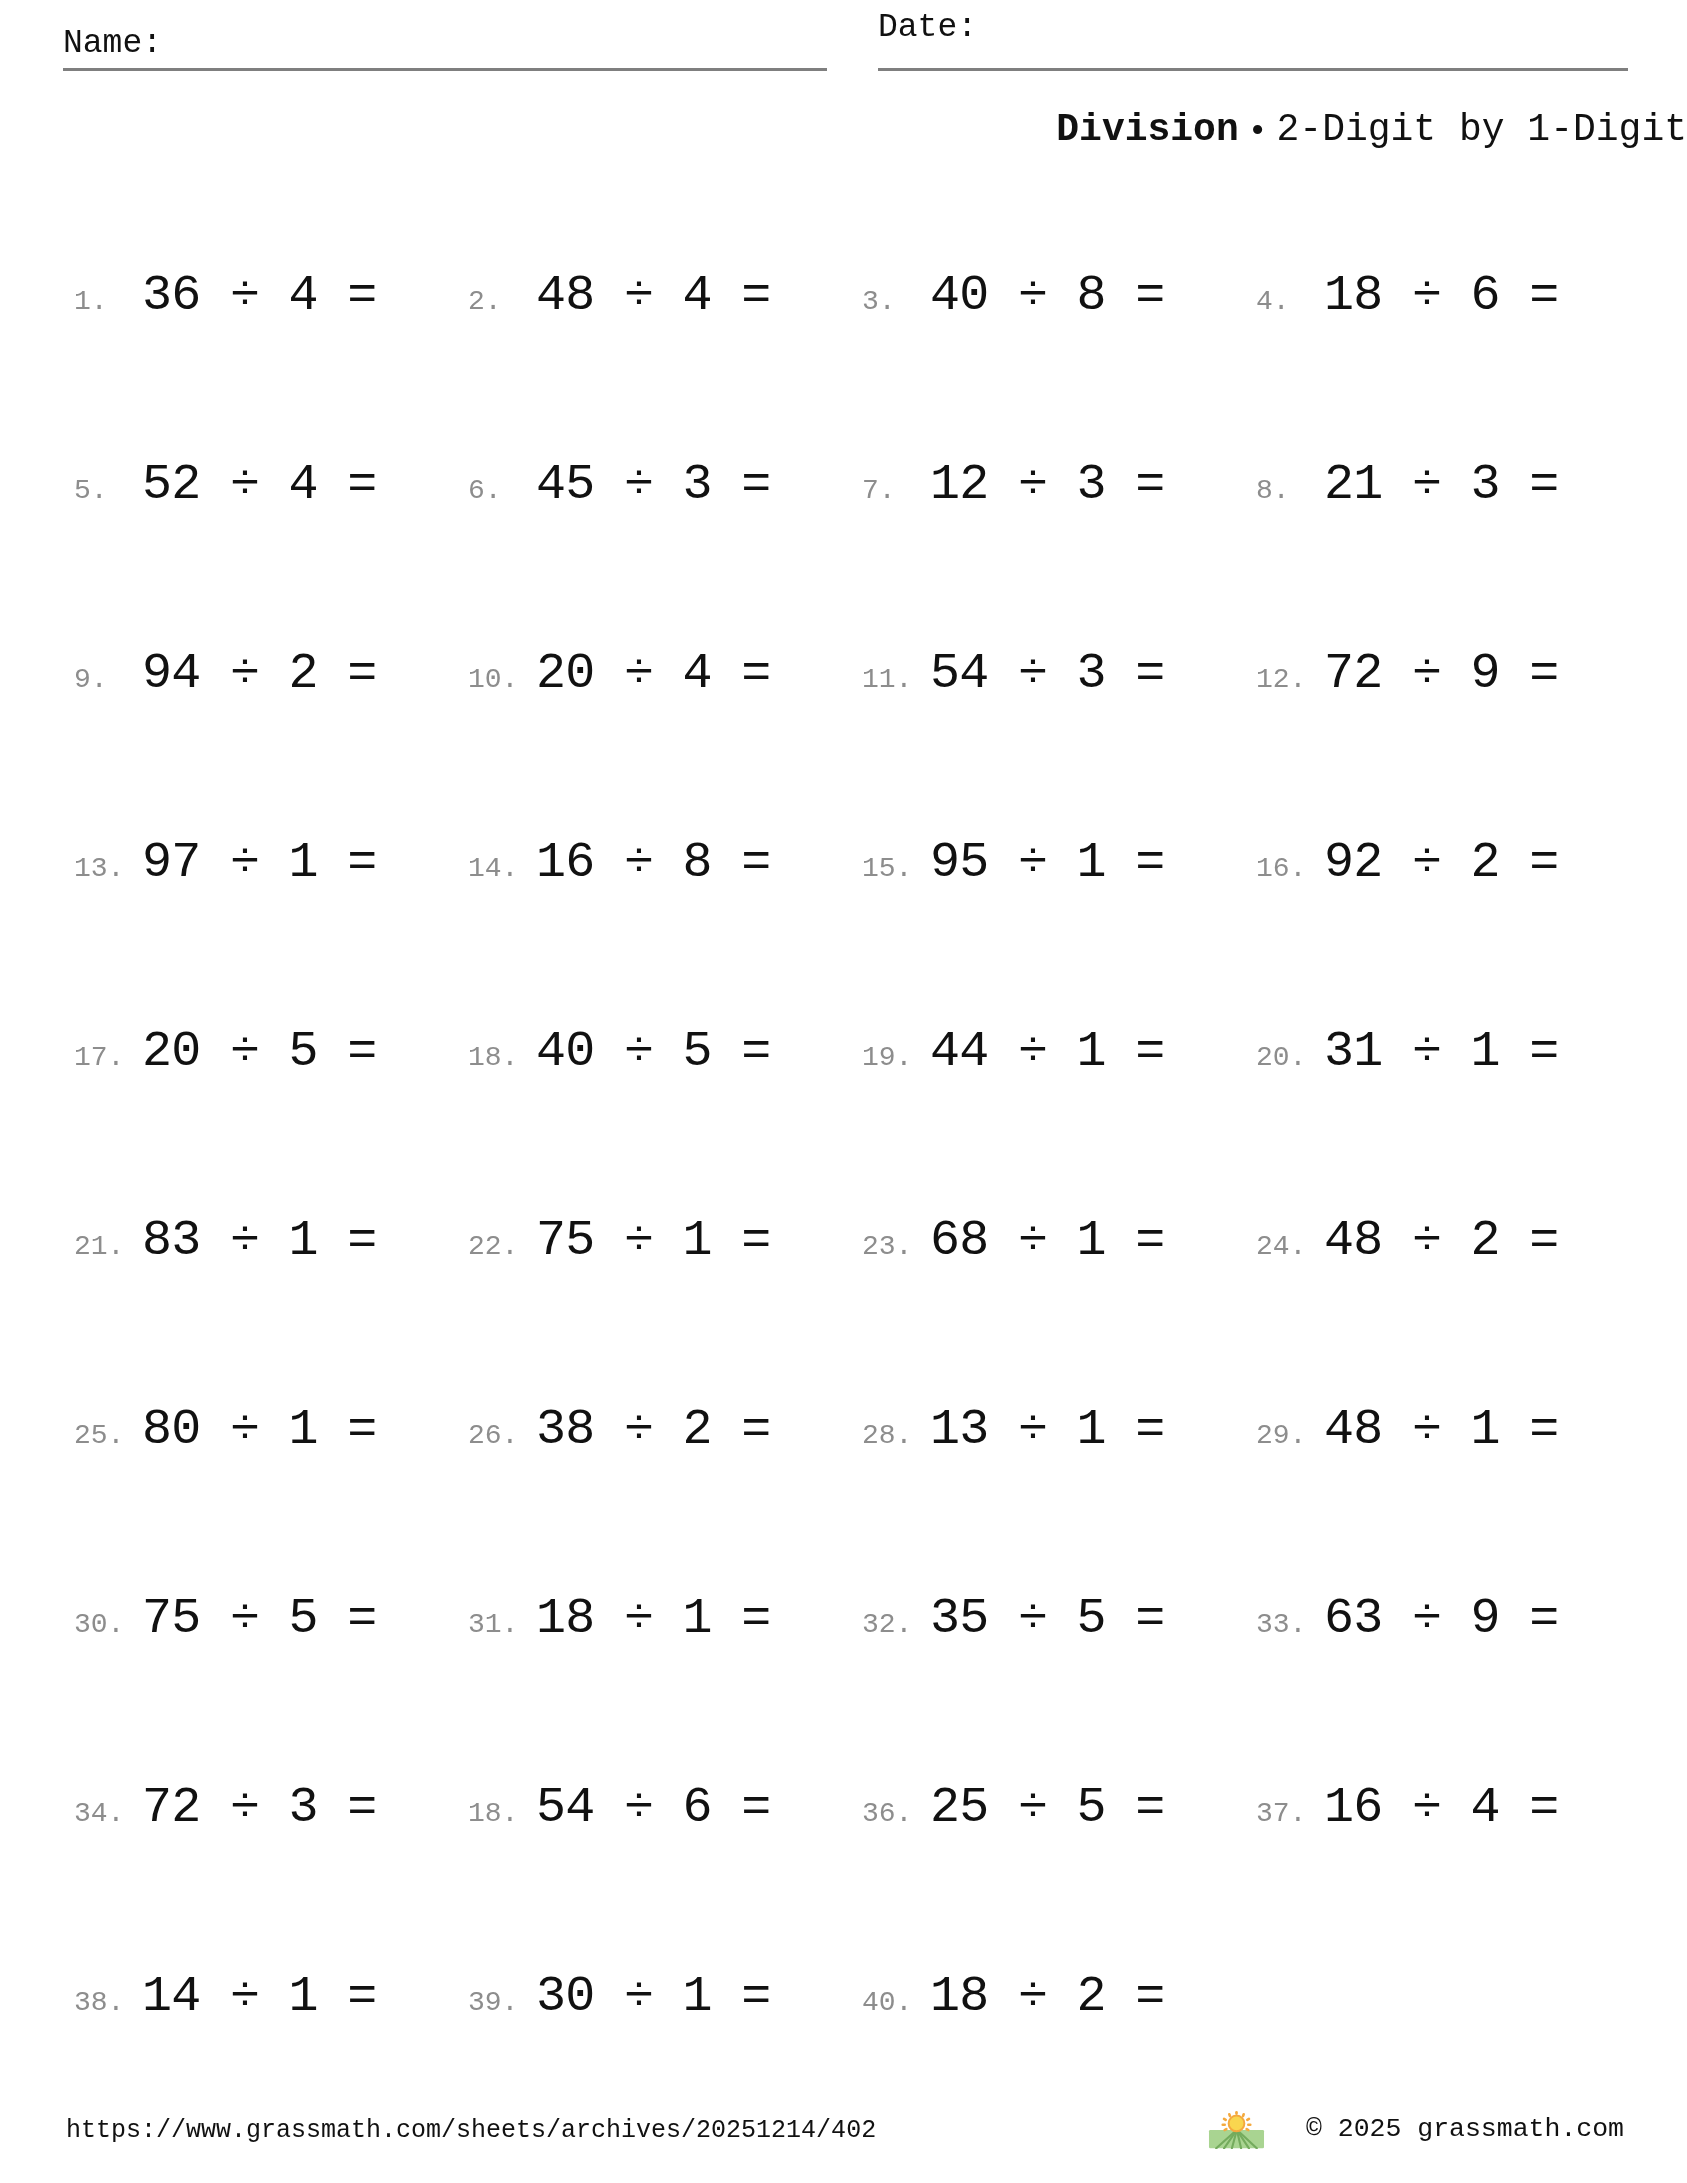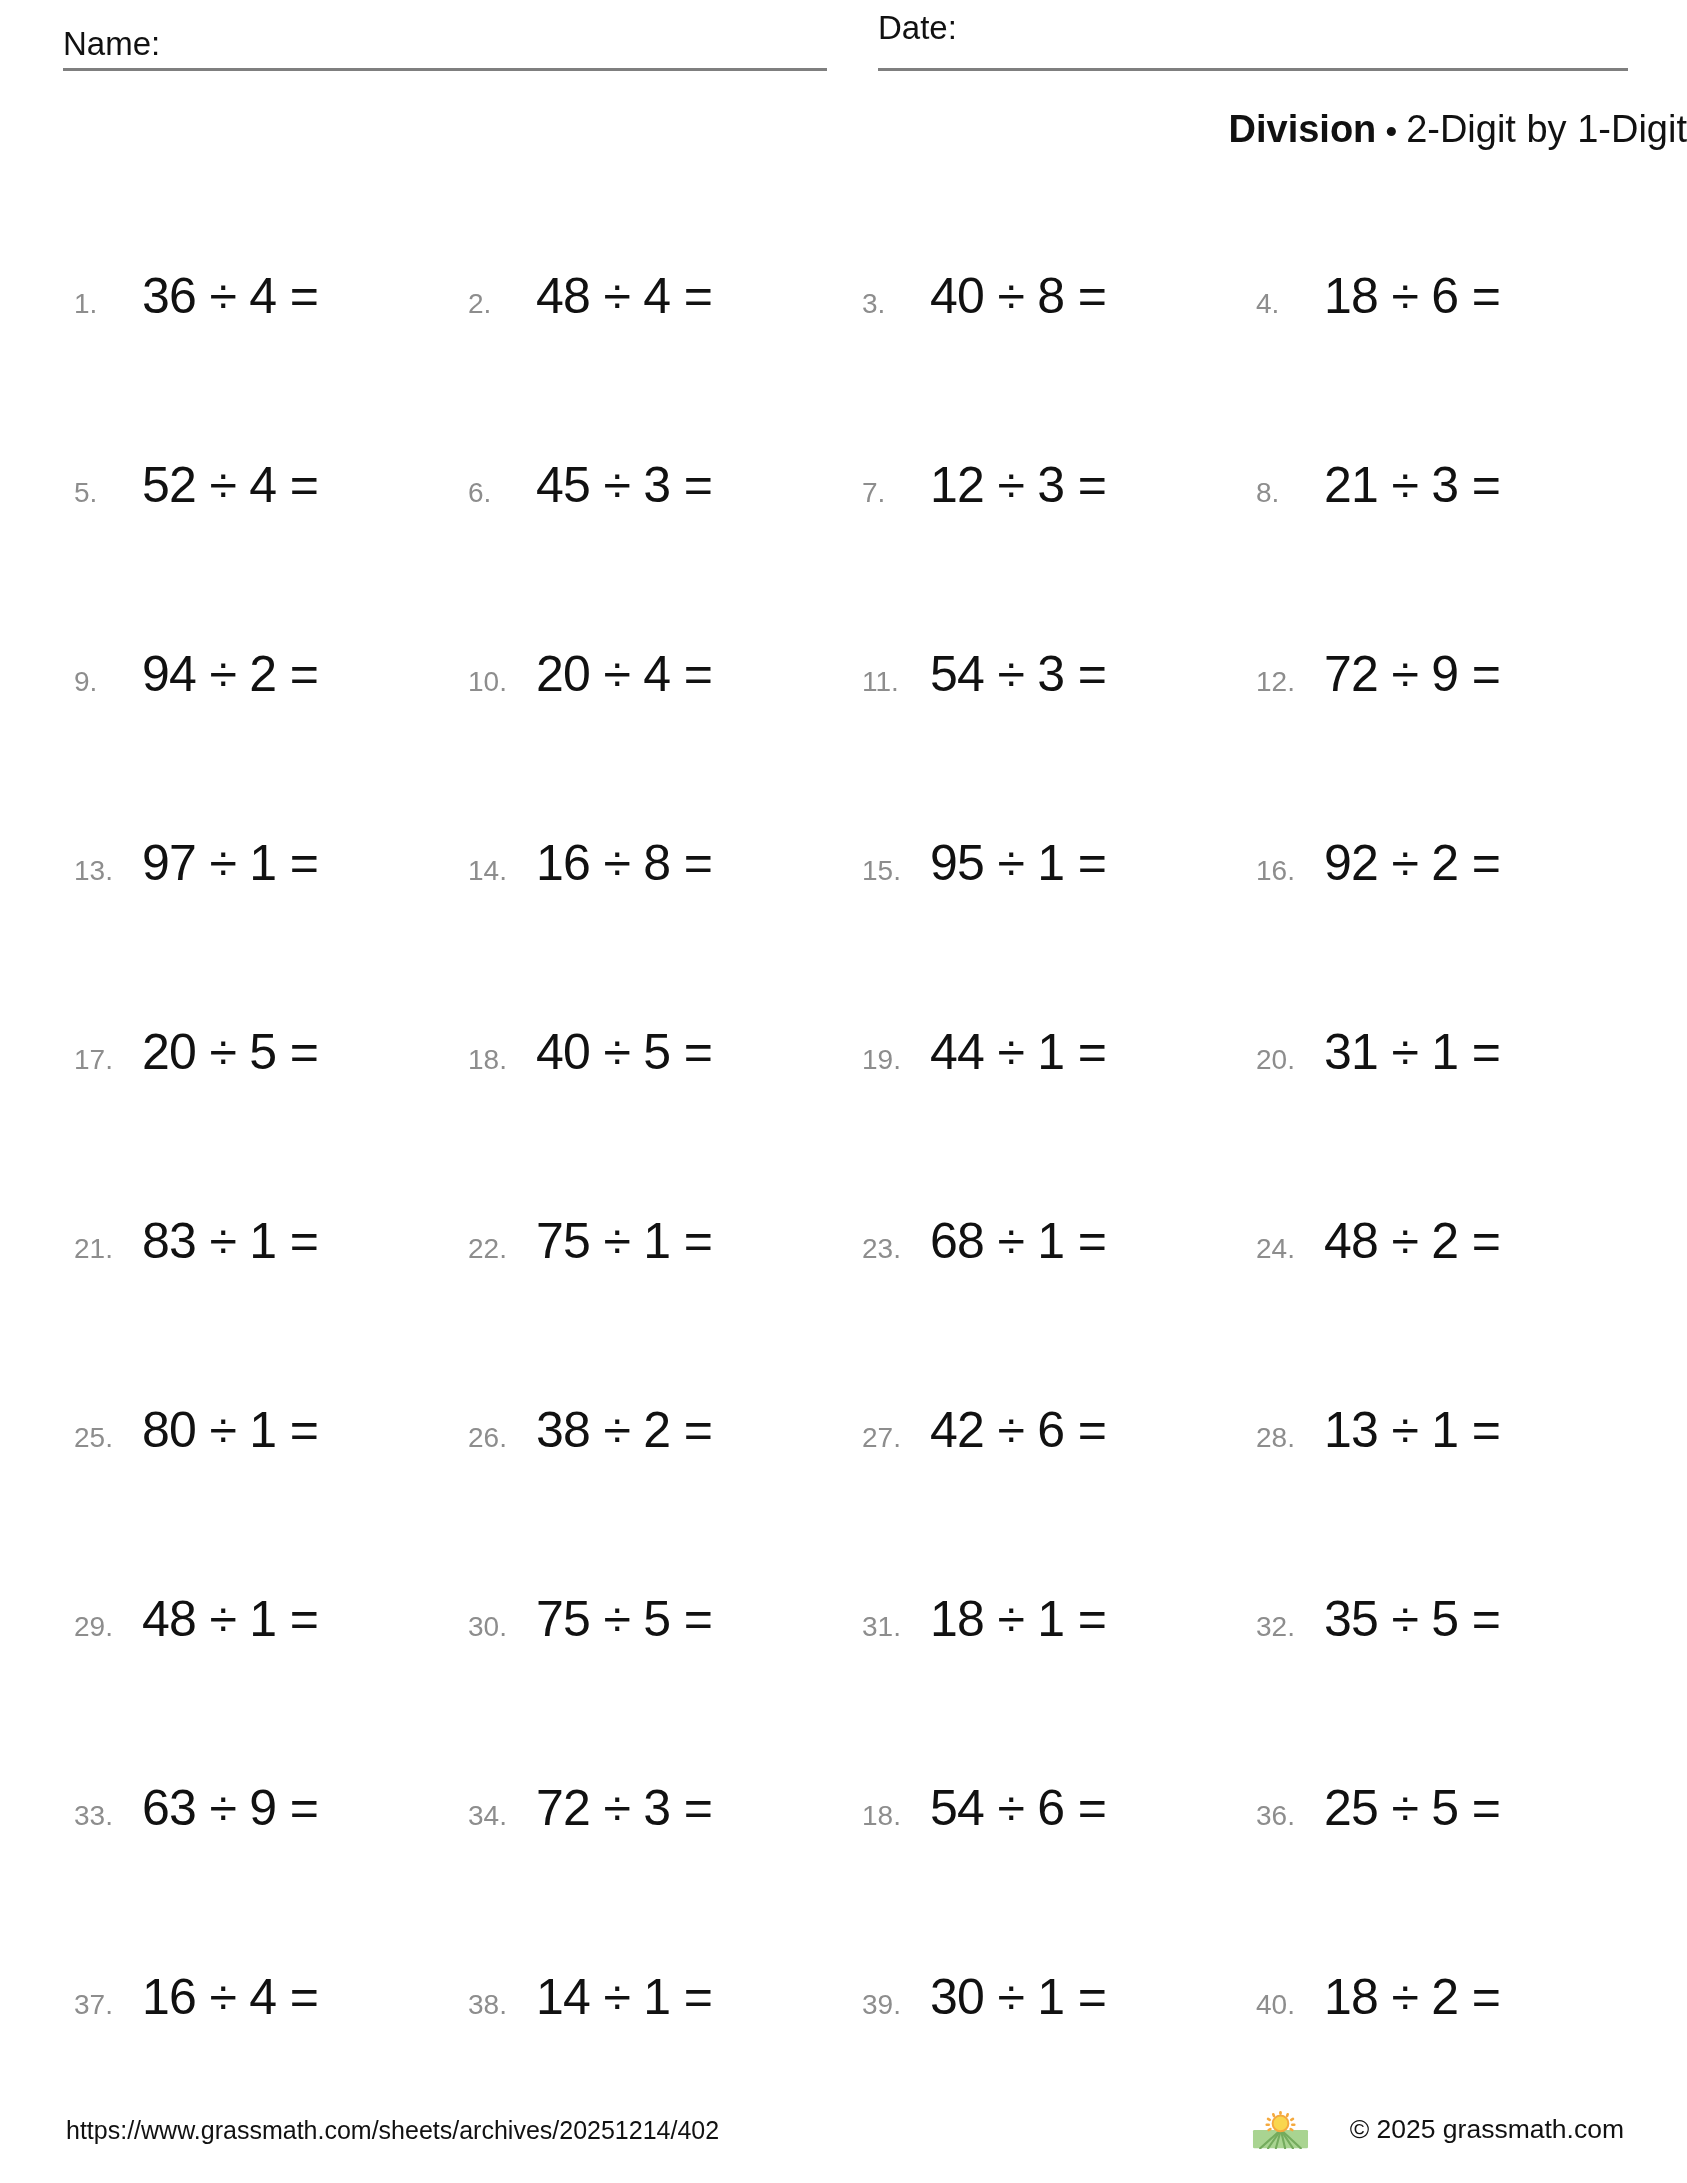--- a/index.html
+++ b/index.html
@@ -1,21 +1,21 @@
 <!DOCTYPE html>
 <html style="--text: #111111; --muted-number: #8d8d8d; --rule-gray: #7f7f7f; --logo-field-green: #a9d491; --logo-furrow-green: #74ab5d; --logo-sun-yellow: #f9d64f; --logo-sun-orange: #f4a93e;font-size:10.6px"><head>
 <meta charset="utf-8">
 <style>
   html, body { margin: 0; padding: 0; background: #ffffff; }
   .page {
     position: relative;
     width: 1687px;
     height: 2183px;
     background: #ffffff;
-    font-family: Liberation Sans, sans-serif;
+    font-family: Liberation Mono, monospace;
     color: var(--text, #111111);
     overflow: hidden;
   }
 
   
   .name-label {
     position: absolute; left: 63px; top: 26.5px;
     font-size: 33px; line-height: 1;
   }
   .name-rule {
@@ -189,24 +189,20 @@
         <span class="pnum">24.</span>
         <span class="pexpr">48 ÷ 2 =</span>
       </div>
       <div class="problem">
         <span class="pnum">25.</span>
         <span class="pexpr">80 ÷ 1 =</span>
       </div>
       <div class="problem">
         <span class="pnum">26.</span>
         <span class="pexpr">38 ÷ 2 =</span>
-      </div>
-      <div class="problem">
-        <span class="pnum">27.</span>
-        <span class="pexpr">42 ÷ 6 =</span>
       </div>
       <div class="problem">
         <span class="pnum">28.</span>
         <span class="pexpr">13 ÷ 1 =</span>
       </div>
       <div class="problem">
         <span class="pnum">29.</span>
         <span class="pexpr">48 ÷ 1 =</span>
       </div>
       <div class="problem">

